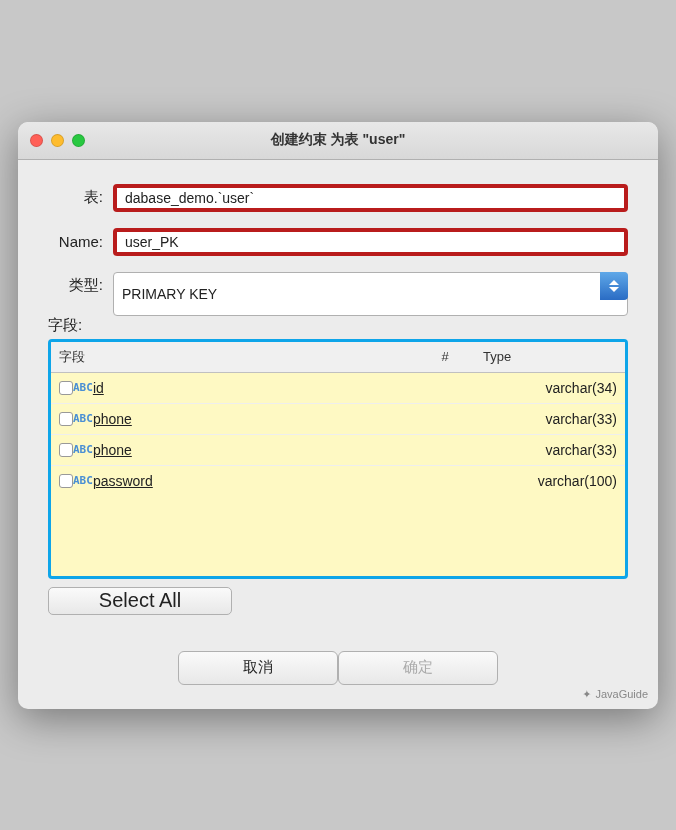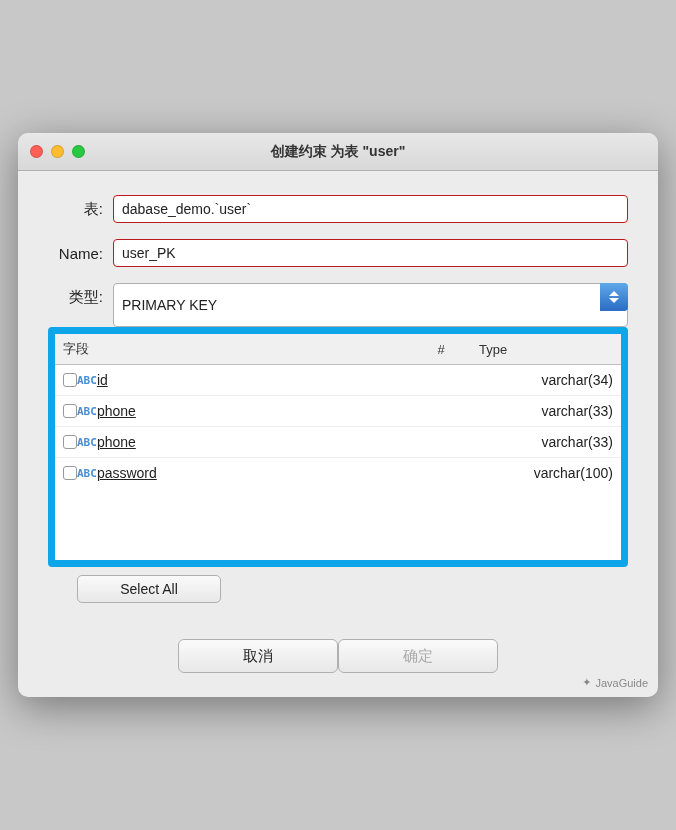--- a/index.html
+++ b/index.html
@@ -80,21 +80,21 @@
     .form-label {
       font-size: 15px;
       color: #222;
       min-width: 55px;
       text-align: right;
     }
 
     .form-input {
       flex: 1;
       height: 28px;
-      border: 1px solid #b91c1c;
+      border: 4px solid #b91c1c;
       border-radius: 4px;
       padding: 0 8px;
       font-size: 14px;
       background: #fff;
       color: #222;
       outline: none;
     }
 
     .select-wrapper {
       flex: 1;
@@ -151,23 +151,23 @@
       color: #222;
       margin-bottom: 4px;
     }
 
     .fields-section {
       display: flex;
       flex-direction: column;
     }
 
     .fields-table-container {
-      border: 7px solid #0ea5e9;
+      border: 3px solid #0ea5e9;
       border-radius: 4px;
-      background: #ffffff;
+      background: #fef9c3;
       overflow: hidden;
       height: 240px;
     }
 
     .fields-table {
       width: 100%;
       border-collapse: collapse;
     }
 
     .fields-table thead tr {
@@ -242,33 +242,32 @@
       font-size: 14px;
     }
 
     .field-type-text {
       text-align: right;
       color: #222;
       font-size: 14px;
     }
 
     .select-all-btn {
-      width: 144px;
+      width: 184px;
       height: 28px;
       background: linear-gradient(to bottom, #fafafa, #e8e8e8);
       border: 1px solid #b0b0b0;
       border-radius: 5px;
-      font-size: 14px;
+      font-size: 20px;
       color: #222;
       cursor: pointer;
       display: flex;
       align-items: center;
       justify-content: center;
       margin-top: 8px;
-      margin-left: 29px;
     }
 
     .footer {
       display: flex;
       justify-content: center;
       padding: 16px 30px 24px;
       margin-top: auto;
     }
 
     .footer-btn {
@@ -345,20 +344,21 @@
             <option>FOREIGN KEY</option>
           </select>
           <div class="select-chevron">
             <div class="chevron-up"></div>
             <div class="chevron-down"></div>
           </div>
         </div>
       </div>
 
       <div class="fields-section">
+        <span class="section-label">字段:</span>
         <div class="fields-table-container">
           <table class="fields-table">
             <thead>
               <tr>
                 <th>字段</th>
                 <th>#</th>
                 <th>Type</th>
               </tr>
             </thead>
             <tbody id="fields-tbody">

